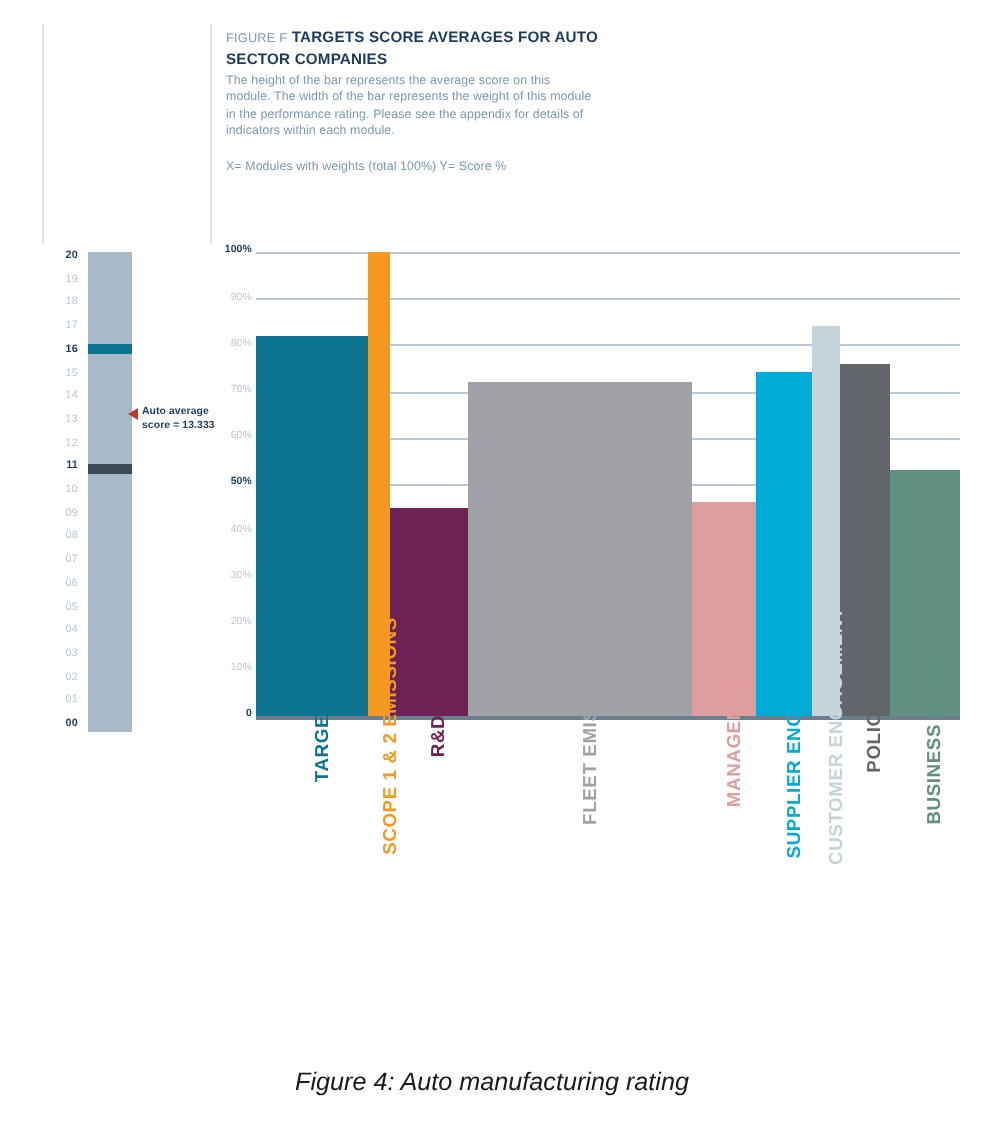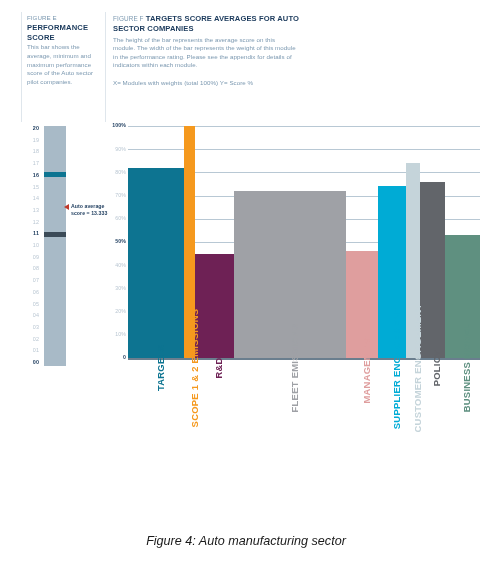--- a/index.html
+++ b/index.html
@@ -255,25 +255,20 @@
   }
 </style>
 </head>
 <body>
 
 <div id="figure-root">
 
   <div class="vrule r1"></div>
   <div class="vrule r2"></div>
 
-  <div class="text-col col-e">
-    <span class="fig-tag">FIGURE E</span>
-    <span class="fig-head">PERFORMANCE SCORE</span>
-    <span class="body-txt">This bar shows the average, minimum and maximum performance score of the Auto sector pilot companies.</span>
-  </div>
 
   <div class="text-col col-f">
     <div class="headline">
       <span class="fig-tag">FIGURE F</span>
       <span class="fig-head">TARGETS SCORE AVERAGES FOR AUTO SECTOR COMPANIES</span>
     </div>
     <span class="body-txt">The height of the bar represents the average score on this module. The width of the bar represents the weight of this module in the performance rating. Please see the appendix for details of indicators within each module.</span>
     <span class="axis-note">X= Modules with weights (total 100%)  Y= Score %</span>
   </div>
 
@@ -394,14 +389,14 @@
         <span style="color: rgb(197, 212, 218);">CUSTOMER ENGAGEMENT</span>
       </div>
       <div class="xlab" style="width: 7%;">
         <span style="color: rgb(98, 101, 106);">POLICY</span>
       </div>
       <div class="xlab" style="width: 10%;">
         <span style="color: rgb(95, 144, 128);">BUSINESS MODEL</span>
       </div>
     </div>
 
-  <div id="caption">Figure 4: Auto manufacturing sector</div>
+  <div id="caption">Figure 4: Auto manufacturing rating</div>
 </div>
 
 </body></html>

